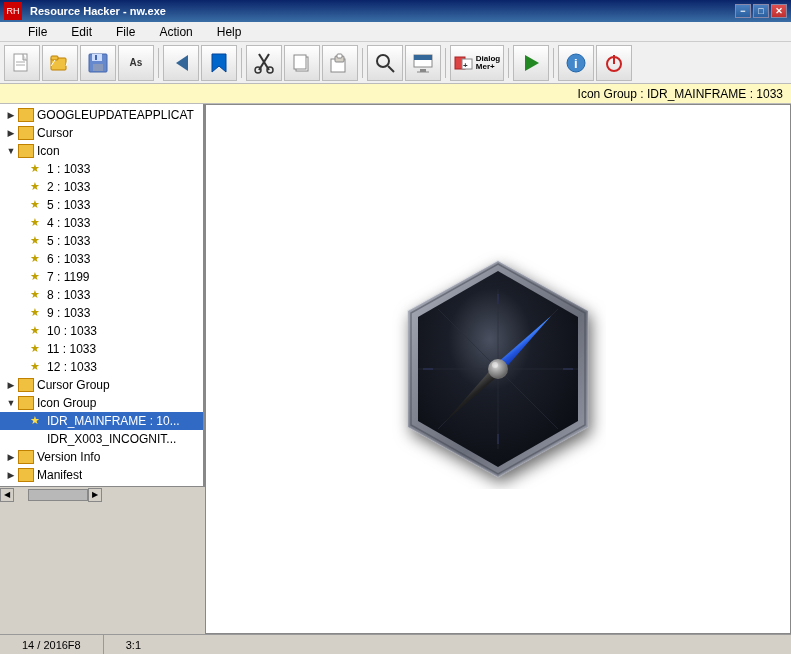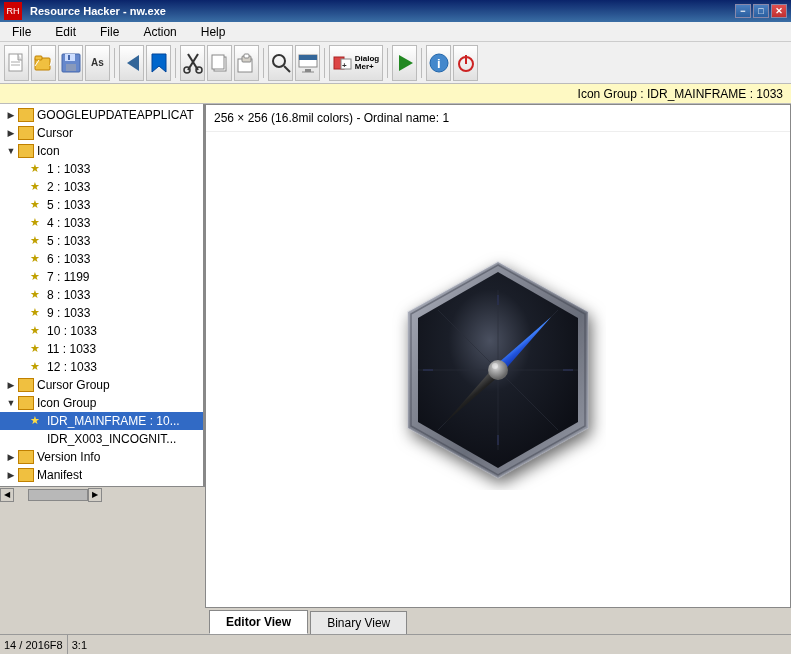--- a/index.html
+++ b/index.html
@@ -26,42 +26,42 @@
       background: linear-gradient(to bottom, #4a7fc0, #2a5fa0);
     }
     .title-btn.close-btn { background: linear-gradient(to bottom, #e05050, #c03030); }
 
     
     #menu-bar {
       background: #f0f0f0;
       height: 20px;
       display: flex;
       align-items: center;
-      padding: 0 4px;
+      padding: 0 20px;
       border-bottom: 1px solid #ccc;
       gap: 8px;
     }
     .menu-item {
       padding: 2px 8px;
       cursor: pointer;
       font-size: 12px;
     }
 
     
     #toolbar {
       background: #f0f0f0;
       height: 42px;
       display: flex;
       align-items: center;
       padding: 2px 4px;
       gap: 2px;
       border-bottom: 1px solid #bbb;
     }
     .toolbar-btn {
-      width: 25px; height: 36px;
+      width: 36px; height: 36px;
       border: 1px solid #bbb;
       background: linear-gradient(to bottom, #ffffff, #e0e0e0);
       display: flex; flex-direction: column; align-items: center; justify-content: center;
       cursor: pointer;
       font-size: 18px;
     }
     .toolbar-separator { width: 1px; height: 30px; background: #bbb; margin: 0 2px; }
 
     
     #info-bar {
@@ -186,21 +186,21 @@
     
     #status-bar {
       height: 20px;
       background: #d4d0c8;
       display: flex;
       align-items: center;
       border-top: 1px solid #999;
       font-size: 11px;
     }
     .status-section {
-      padding: 0 4px;
+      padding: 0 22px;
       border-right: 1px solid #999;
       height: 100%;
       display: flex;
       align-items: center;
     }
     .status-section:last-child { border-right: none; }
 
     
     #tree-panel::-webkit-scrollbar { width: 14px; }
     #tree-panel::-webkit-scrollbar-track { background: #f0f0f0; }
@@ -507,23 +507,20 @@
 
     <div id="tree-scroll-bottom">
       <div id="tree-scroll-left">◀</div>
       <div id="tree-scroll-thumb"></div>
       <div id="tree-scroll-right">▶</div>
     </div>
   </div>
 
   <div id="content-panel">
     <div id="content-view">
-      <div id="image-info">
-        <span>256 × 256 (16.8mil colors) - Ordinal name: 1</span>
-      </div>
       <div id="image-area">
 
         <svg class="compass-container" viewBox="0 0 240 240" xmlns="http://www.w3.org/2000/svg">
 
           <defs>
             <radialGradient id="hexGrad" cx="45%" cy="35%" r="65%">
               <stop offset="0%" stop-color="#4a5060"></stop>
               <stop offset="40%" stop-color="#1a1e28"></stop>
               <stop offset="100%" stop-color="#0d0f16"></stop>
             </radialGradient>
@@ -591,28 +588,20 @@
 
           <circle cx="120" cy="120" r="10" fill="url(#pivotGrad)"></circle>
           <circle cx="117" cy="116" r="3" fill="rgba(255,255,255,0.4)"></circle>
 
           <polygon points="120,12 210,62 210,178 120,228 30,178 30,62" fill="none" stroke="#c0c4d0" stroke-width="2" opacity="0.3"></polygon>
           <polygon points="120,15 207,64 207,176 120,225 33,176 33,64" fill="none" stroke="#404450" stroke-width="1.5" opacity="0.5"></polygon>
         </svg>
       </div>
     </div>
 
-    <div id="tab-bar">
-      <div class="tab active">
-        <span>Editor View</span>
-      </div>
-      <div class="tab">
-        <span>Binary View</span>
-      </div>
-    </div>
   </div>
 </div>
 
 <div id="status-bar">
   <div class="status-section">
     <span>14 / 2016F8</span>
   </div>
   <div class="status-section">
     <span>3:1</span>
   </div>

